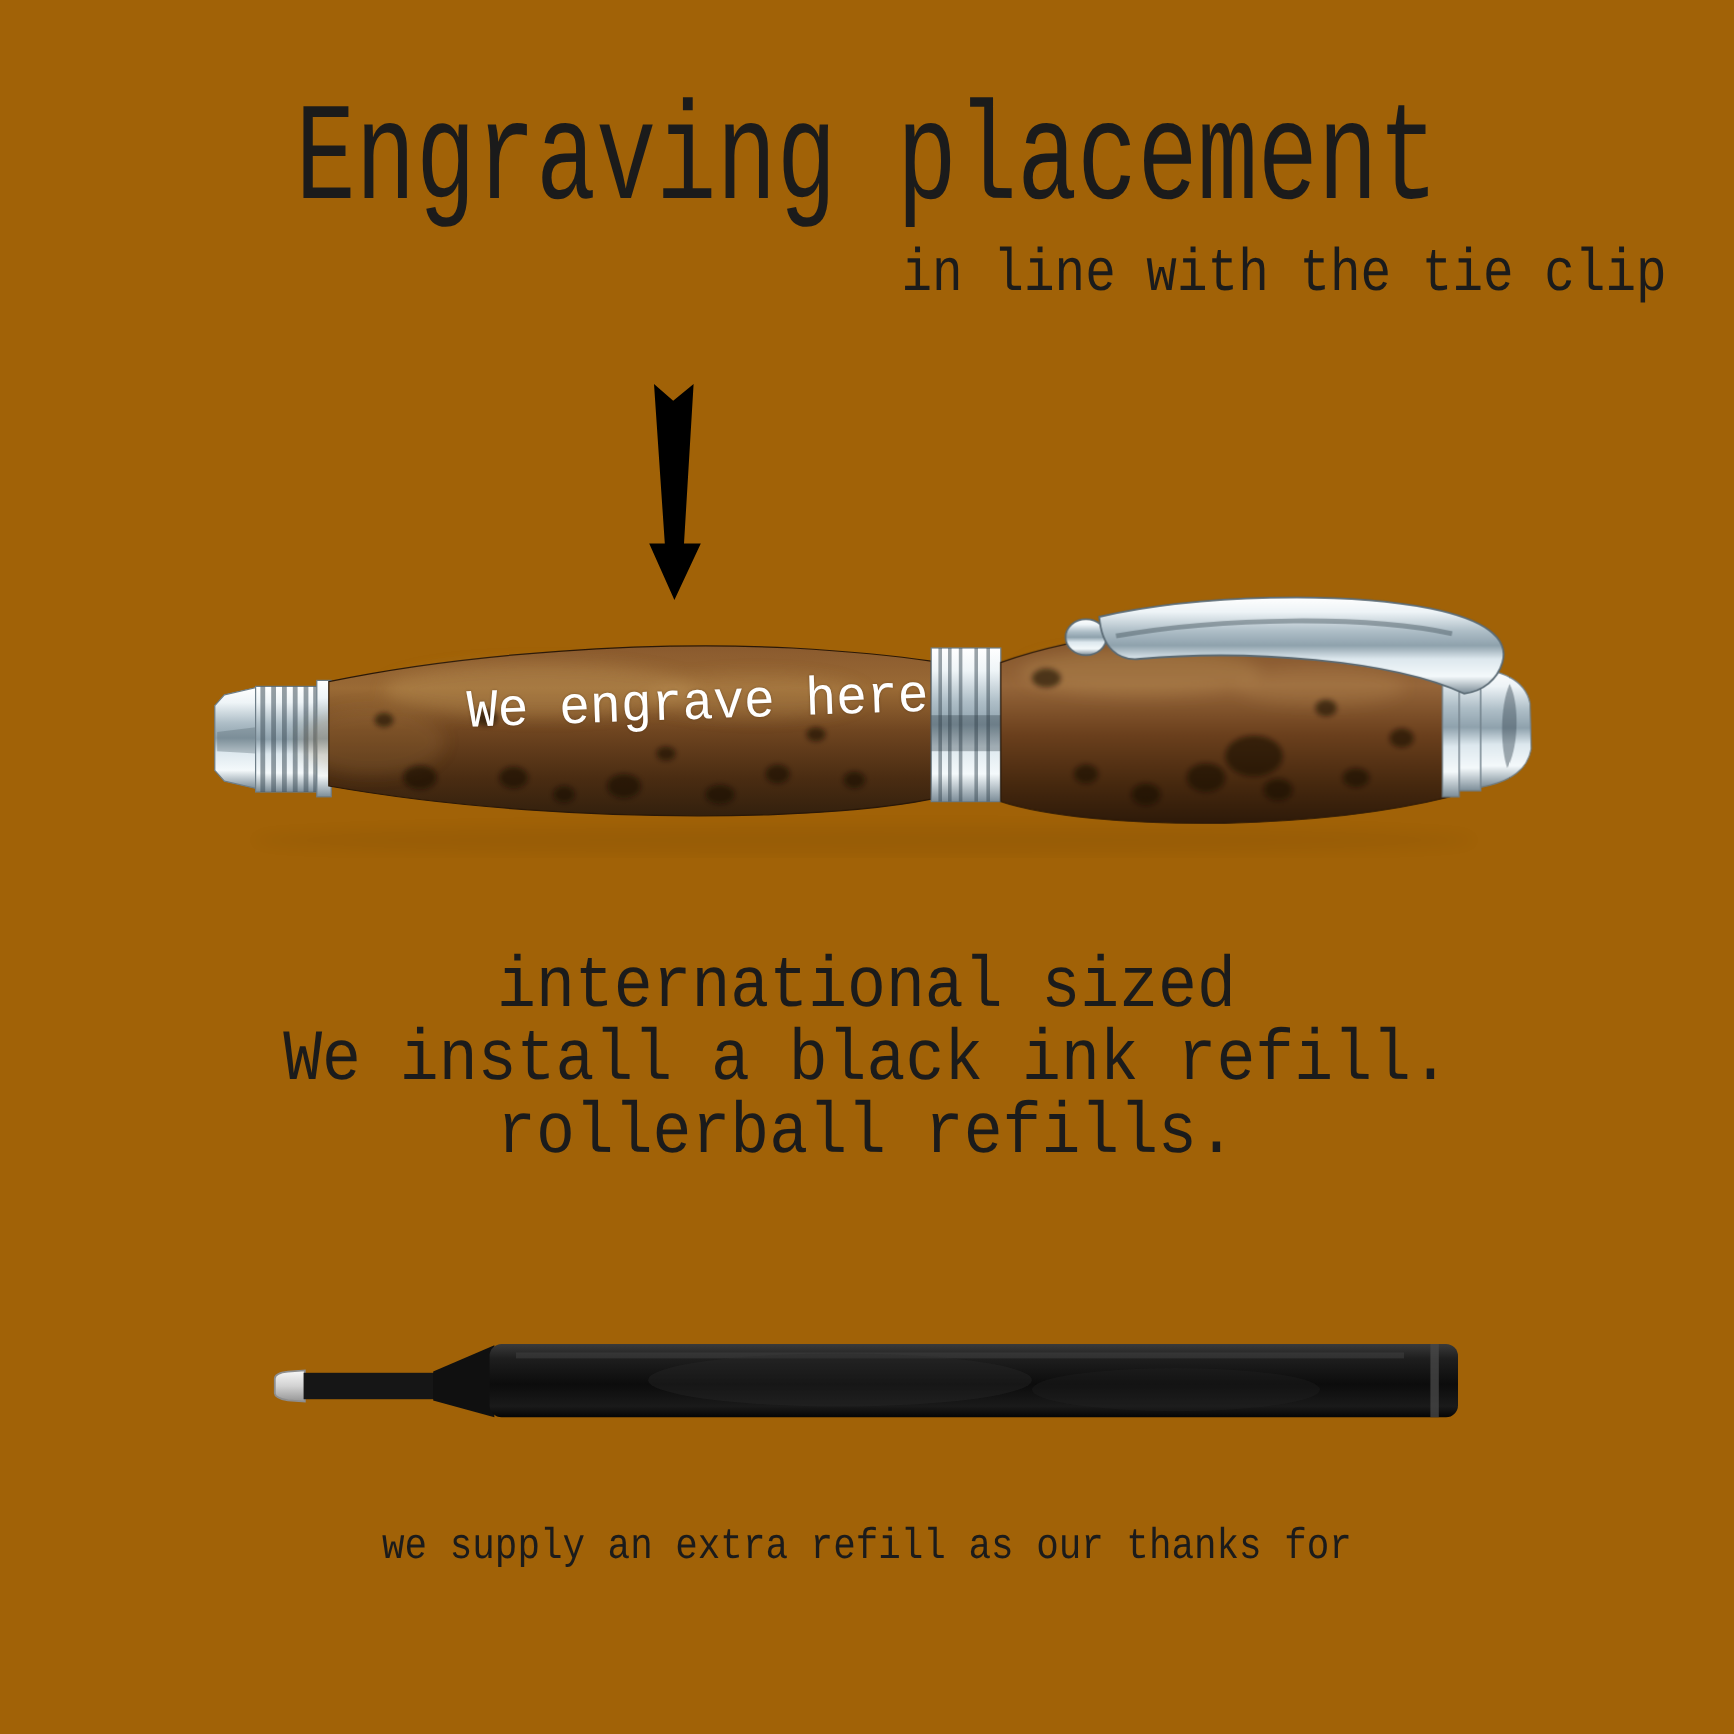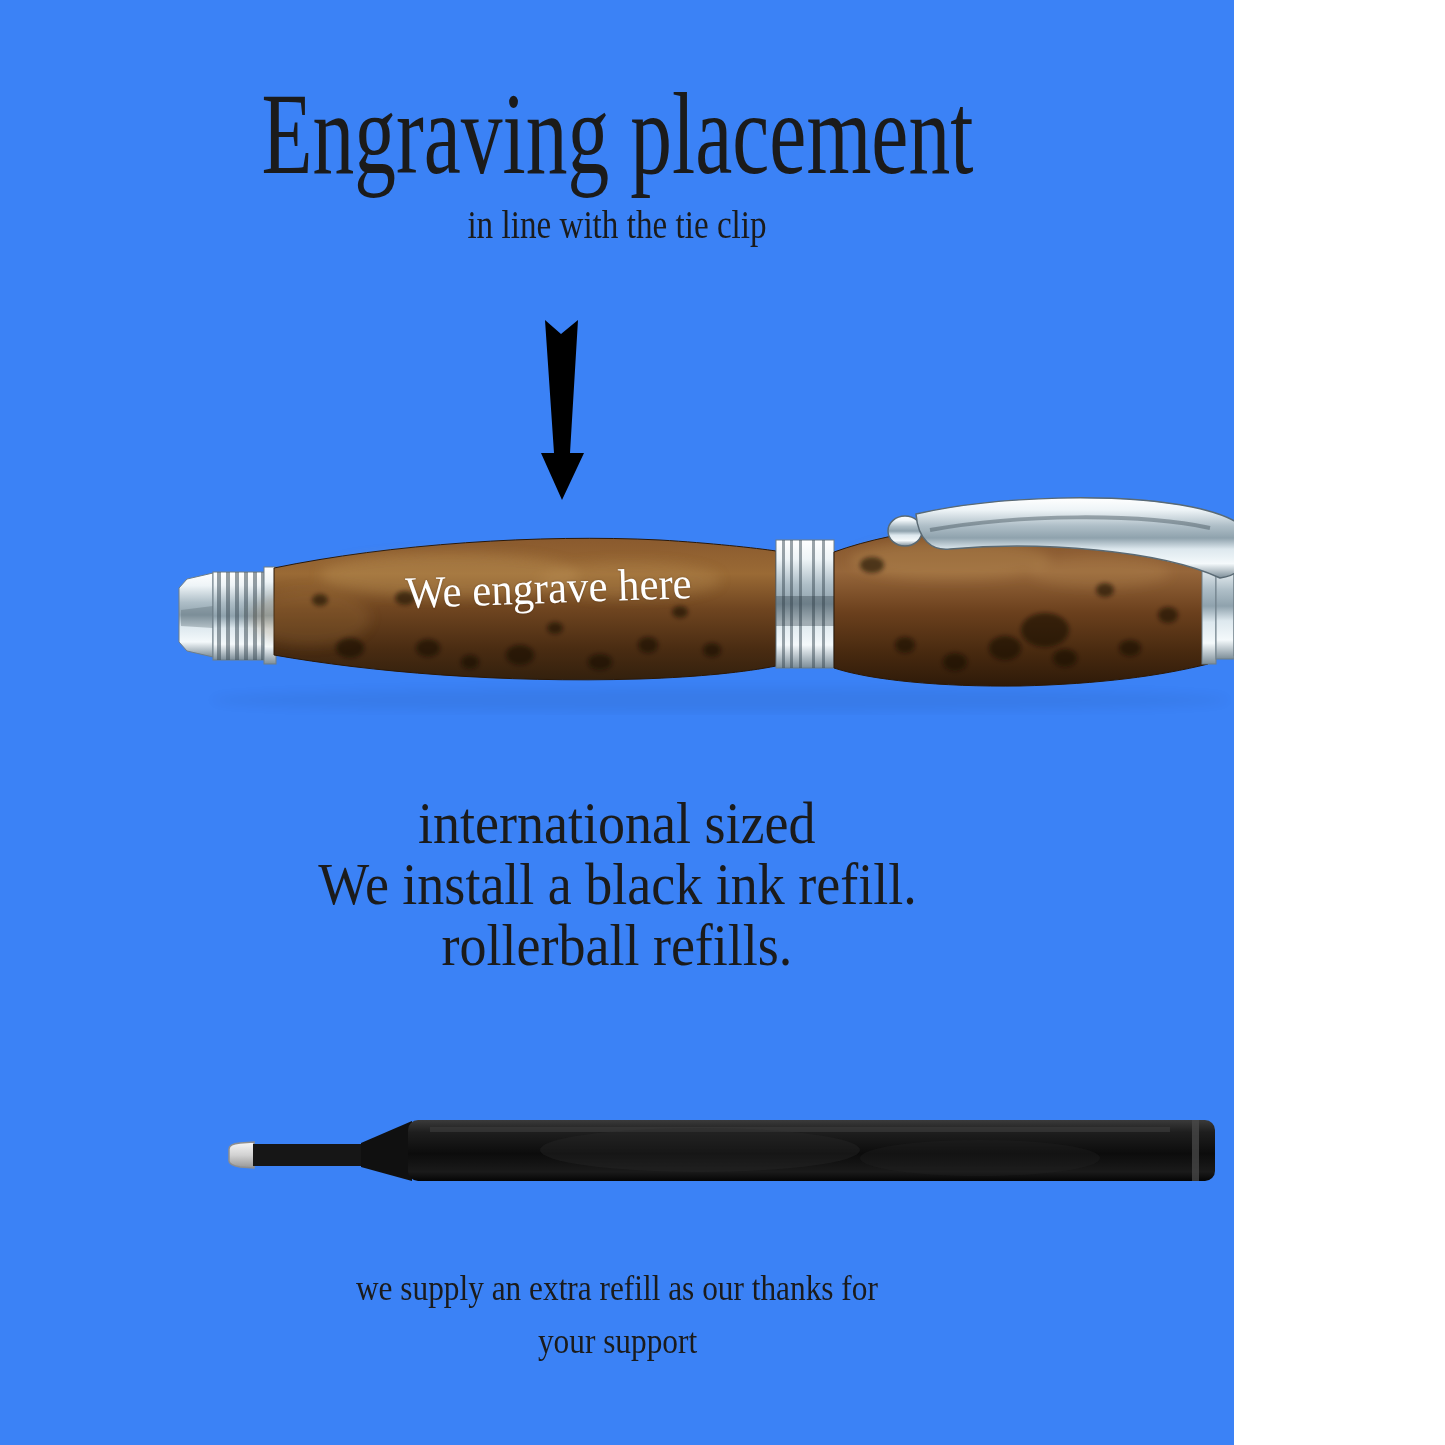--- a/index.html
+++ b/index.html
@@ -1,30 +1,30 @@
 <!DOCTYPE html>
 <html><head>
 <meta charset="utf-8">
 <style>
   html,body{margin:0;padding:0;background:#ffffff;}
   .canvas{
     position:relative;
-    width:1234px;height:1445px;
-    background:#3b82f6;
+    width:1445px;height:1445px;
+    background:#a16207;
     overflow:hidden;
-    font-family:Liberation Serif, serif;
+    font-family:Liberation Mono, monospace;
     color:#1b1b1b;
   }
   .centerline{position:absolute;left:0;right:0;text-align:center;white-space:nowrap;}
   .squeeze{display:inline-block;transform-origin:50% 50%;}
 
   .title{top:76px;font-size:116px;line-height:1;font-weight:400;}
   .title .squeeze{transform:scaleX(0.72);}
 
-  .subtitle{top:205px;font-size:39px;line-height:1;}
+  .subtitle{top:205px;font-size:50px;line-height:1;text-align:right;}
   .subtitle .squeeze{transform:scaleX(0.85);}
 
   .arrow-svg{position:absolute;left:528px;top:315px;width:70px;height:190px;}
 
   .pen-svg{position:absolute;left:165px;top:475px;width:1125px;height:240px;}
 
   .engrave-label{
     position:absolute;left:379px;top:566px;width:340px;
     text-align:center;font-size:45px;line-height:1;color:#ffffff;
     transform:rotate(-2deg);white-space:nowrap;
@@ -215,16 +215,15 @@
       <rect x="408" y="1120" width="807" height="61" rx="10" fill="url(#refillGrad)"></rect>
       <rect x="1192" y="1120" width="7" height="61" fill="#4a4a4a" opacity="0.75"></rect>
       <rect x="430" y="1127" width="740" height="5" fill="#3d3d3d" opacity="0.6"></rect>
       <ellipse cx="700" cy="1150" rx="160" ry="22" fill="#2b2b2b" opacity="0.35"></ellipse>
       <ellipse cx="980" cy="1158" rx="120" ry="18" fill="#262626" opacity="0.3"></ellipse>
     </g>
   </svg>
 
   <div class="centerline footer">
     <div><span class="squeeze">we supply an extra refill as our thanks for</span></div>
-    <div><span class="squeeze">your support</span></div>
   </div>
 
 </div>
 
 </body></html>

